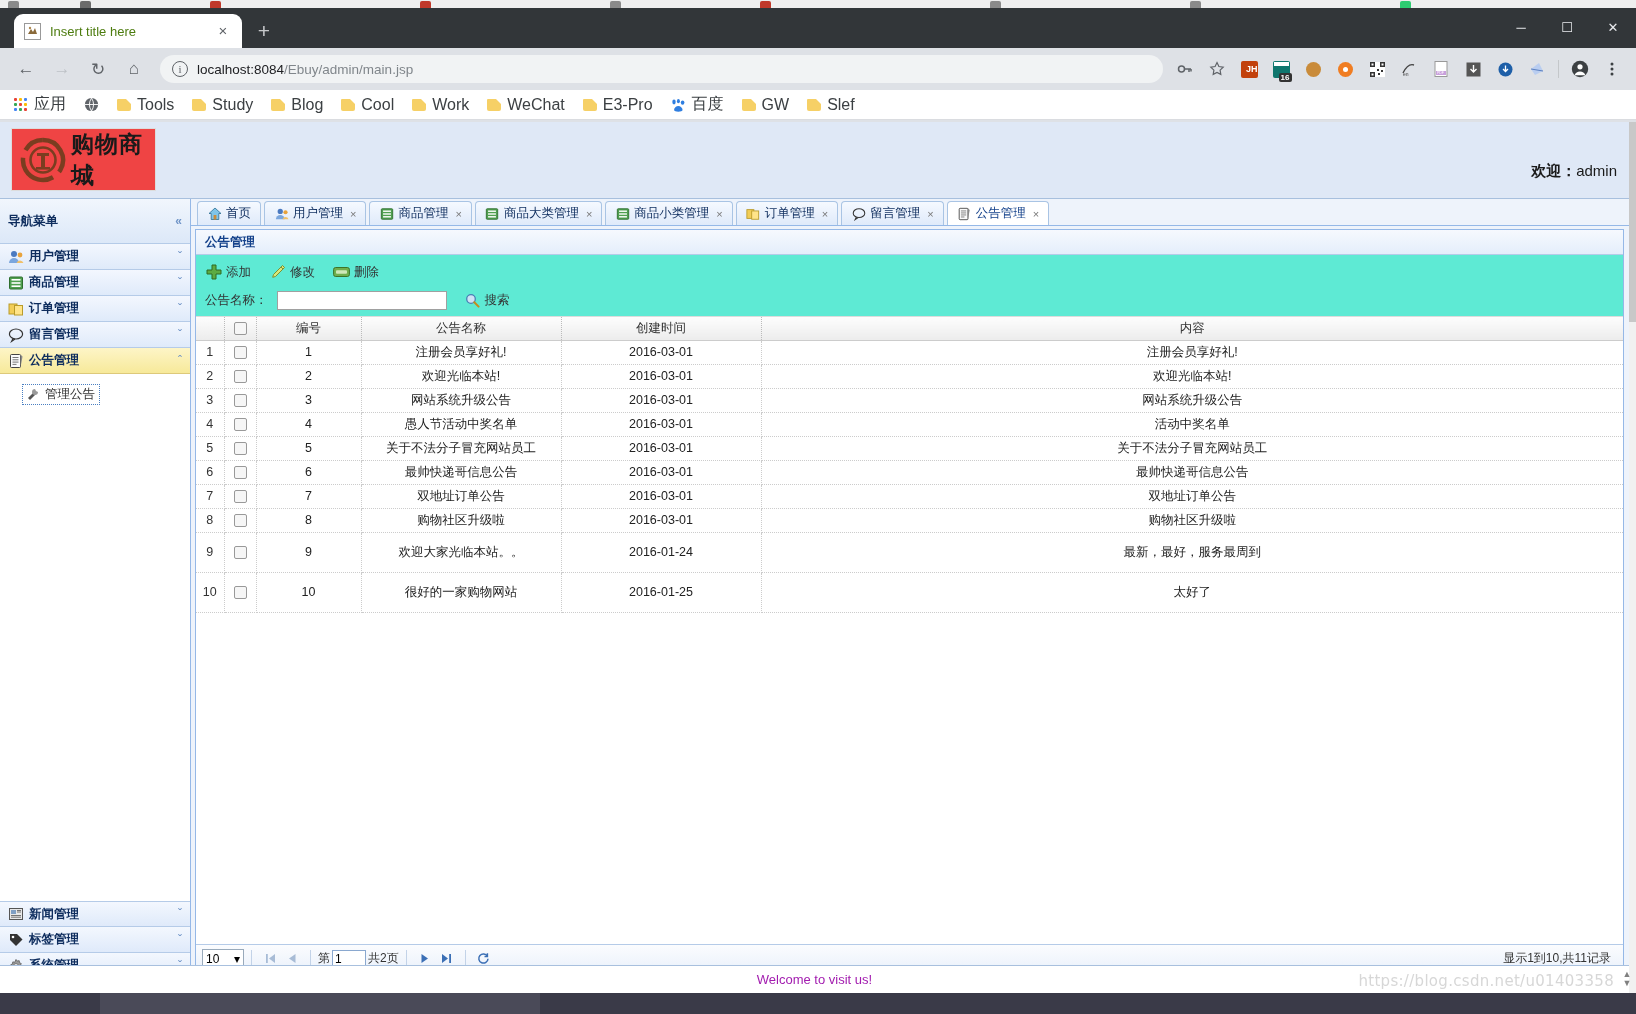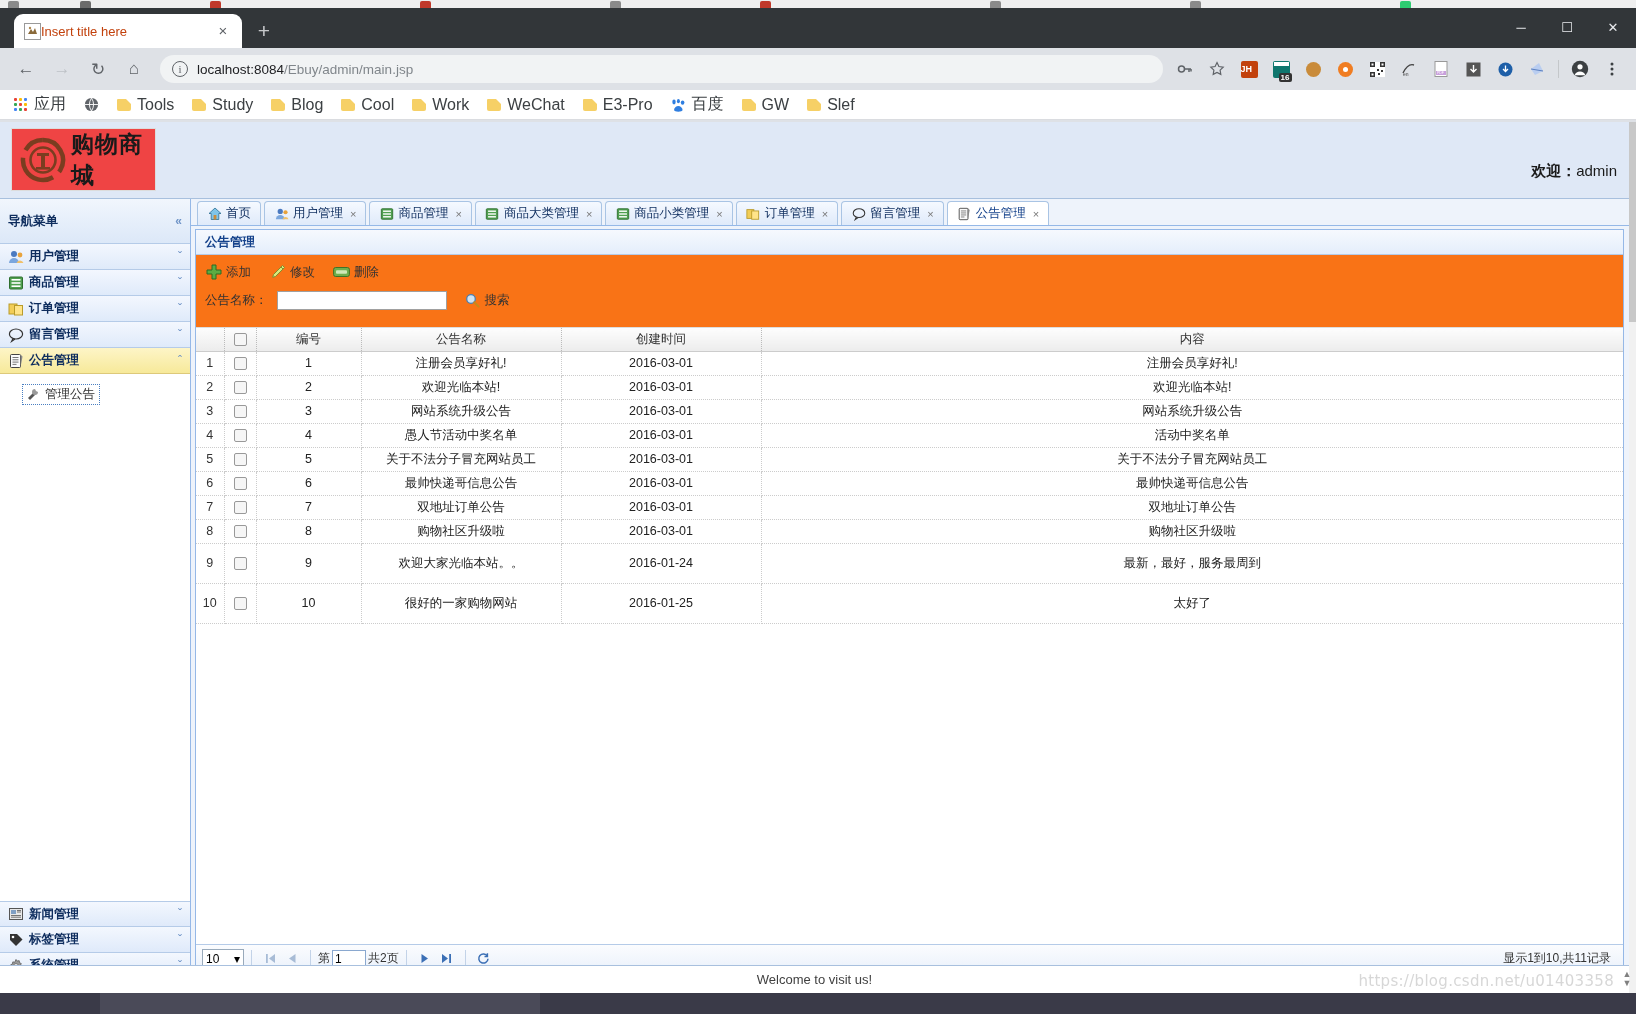--- a/index.html
+++ b/index.html
@@ -37,22 +37,22 @@
     background: #ffffff; border-radius: 9px 9px 0 0;
     display: flex; align-items: center; padding: 0 10px;
   }
   .tab .favicon {
     width: 17px; height: 17px; flex: 0 0 auto;
     background: #fff; border: 1px solid #999;
     display: flex; align-items: center; justify-content: center;
     font-size: 10px; overflow: hidden;
   }
   .tab .tab-title {
-    flex: 1 1 auto; 
-    font-size: 13px; color: #c2410c;
+    flex: 1 1 auto; margin-left: 9px;
+    font-size: 13px; color: #4d7c0f;
     white-space: nowrap; overflow: hidden; text-overflow: ellipsis;
   }
   .tab .tab-close {
     flex: 0 0 auto; width: 18px; height: 18px; line-height: 17px;
     text-align: center; color: #5f6368; font-size: 15px; cursor: pointer;
   }
   .newtab {
     position: absolute; left: 252px; top: 12px;
     width: 24px; height: 24px; line-height: 22px; text-align: center;
     color: #c6c8ca; font-size: 21px; cursor: pointer;
@@ -228,22 +228,22 @@
   }
   .panel-title {
     height: 25px; flex: 0 0 auto;
     background: linear-gradient(#f6f9fe, #e4eefb);
     border-bottom: 1px solid #b5cbe8;
     display: flex; align-items: center; padding: 0 9px;
     font-size: 12.5px; font-weight: bold; color: #15428b;
   }
   .panel-toolbar {
     flex: 0 0 auto;
-    background: #f97316; border-bottom: 1px solid #ddd;
-    padding: 5px 9px 14px 9px;
+    background: #5eead4; border-bottom: 1px solid #ddd;
+    padding: 5px 9px 3px 9px;
   }
   .tb-row1 { display: flex; align-items: center; gap: 18px; height: 24px; }
   .tb-btn {
     display: flex; align-items: center; font-size: 12.5px; color: #333;
     cursor: pointer;
   }
   .tb-btn .ic { width: 17px; height: 17px; margin-right: 4px; flex: 0 0 auto;
     display: flex; align-items: center; justify-content: center; font-size: 13px; }
   .tb-row2 { display: flex; align-items: center; gap: 9px; height: 26px; margin-top: 3px; }
   .tb-row2 label { font-size: 12.5px; color: #333; }
@@ -302,21 +302,21 @@
     font-size: 12px; padding: 0 2px; outline: none; margin: 0 2px;
     font-family: "Liberation Sans", sans-serif;
   }
   .pg-right { margin-left: auto; font-size: 12px; color: #333; padding-right: 6px; }
 
   
   .site-footer {
     position: absolute; left: 0; bottom: 21px; width: 1629px; height: 28px;
     border-top: 1px solid #a8c0de; background: #fff;
     display: flex; align-items: center; justify-content: center;
-    font-size: 13px; color: #404040;
+    font-size: 13px; color: #a21caf;
   }
   .watermark {
     position: absolute; right: 22px; bottom: 24px;
     font-size: 15px; color: #d7d7d7; letter-spacing: .3px;
     font-family: "DejaVu Sans", sans-serif;
   }
   .page-scroll {
     position: absolute; right: 0; top: 0; width: 7px; height: 892px;
     background: #f1f1f1;
   }
@@ -387,21 +387,21 @@
             <circle cx="4.5" cy="8" r="3" fill="none" stroke="#5f6368" stroke-width="1.5"></circle>
             <path d="M7.5 8 H14 M12 8 V11 M14 8 V10.5" stroke="#5f6368" stroke-width="1.5" fill="none"></path>
           </svg>
       </div>
       <div class="tb-ico">
         <svg width="16" height="16" viewBox="0 0 16 16">
             <path d="M8 1.6l1.9 3.9 4.3.6-3.1 3 .7 4.3L8 11.4 4.2 13.4l.7-4.3-3.1-3 4.3-.6z" fill="none" stroke="#5f6368" stroke-width="1.2"></path>
           </svg>
       </div>
       <div class="tb-ico">
-        <span style="display:block;width:17px;height:17px;background:#c2410c;color:#fff;border-radius:2px;font-size:9px;font-weight:bold;line-height:17px;text-align:left;">JH</span>
+        <span style="display:block;width:17px;height:17px;background:#c2410c;color:#fff;border-radius:2px;font-size:9px;font-weight:bold;line-height:17px;text-align:right;">JH</span>
       </div>
       <div class="tb-ico">
         <span style="display:block;width:17px;height:17px;background:#0f766e;border-radius:2px;position:relative;font-weight:bold;">
           <span style="position:absolute;left:1px;right:1px;top:1px;height:4px;background:#fff;"></span>
           <span style="position:absolute;right:-2px;bottom:-4px;background:#333;color:#fff;font-size:8px;padding:0 2px;border-radius:2px;">16</span>
         </span>
       </div>
       <div class="tb-ico">
         <span style="display:block;width:15px;height:15px;background:#c98b3a;border-radius:50%;"></span>
       </div>

